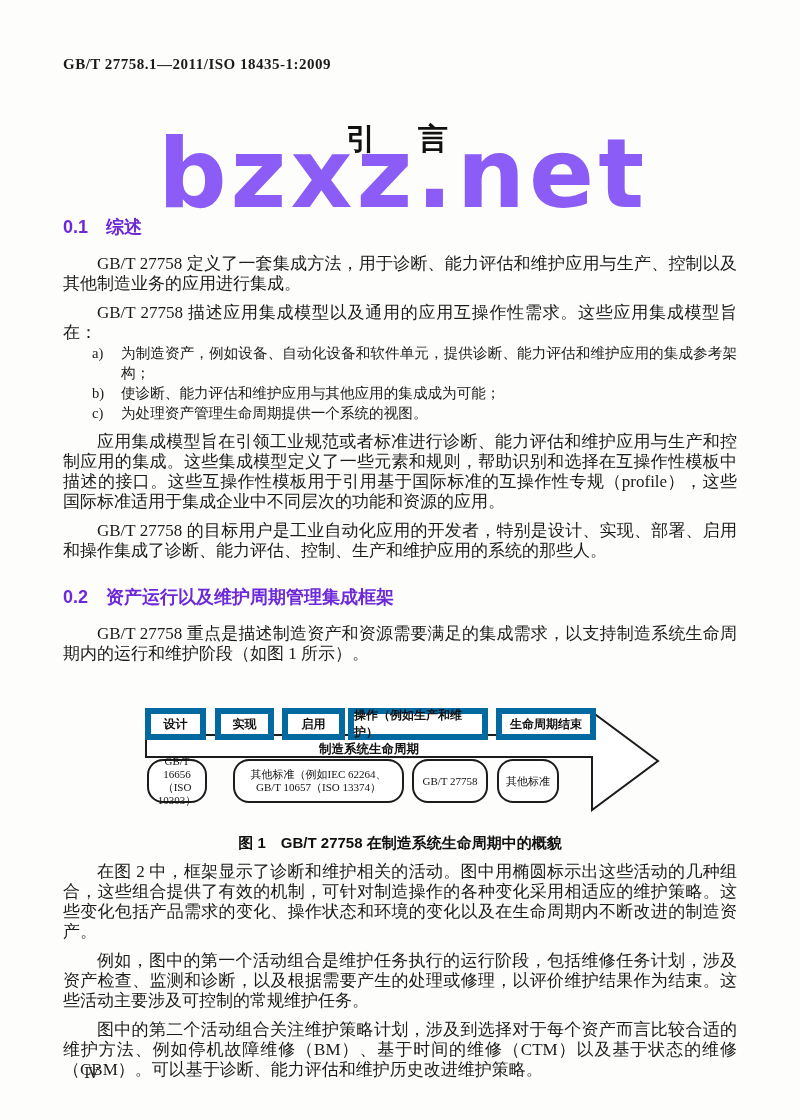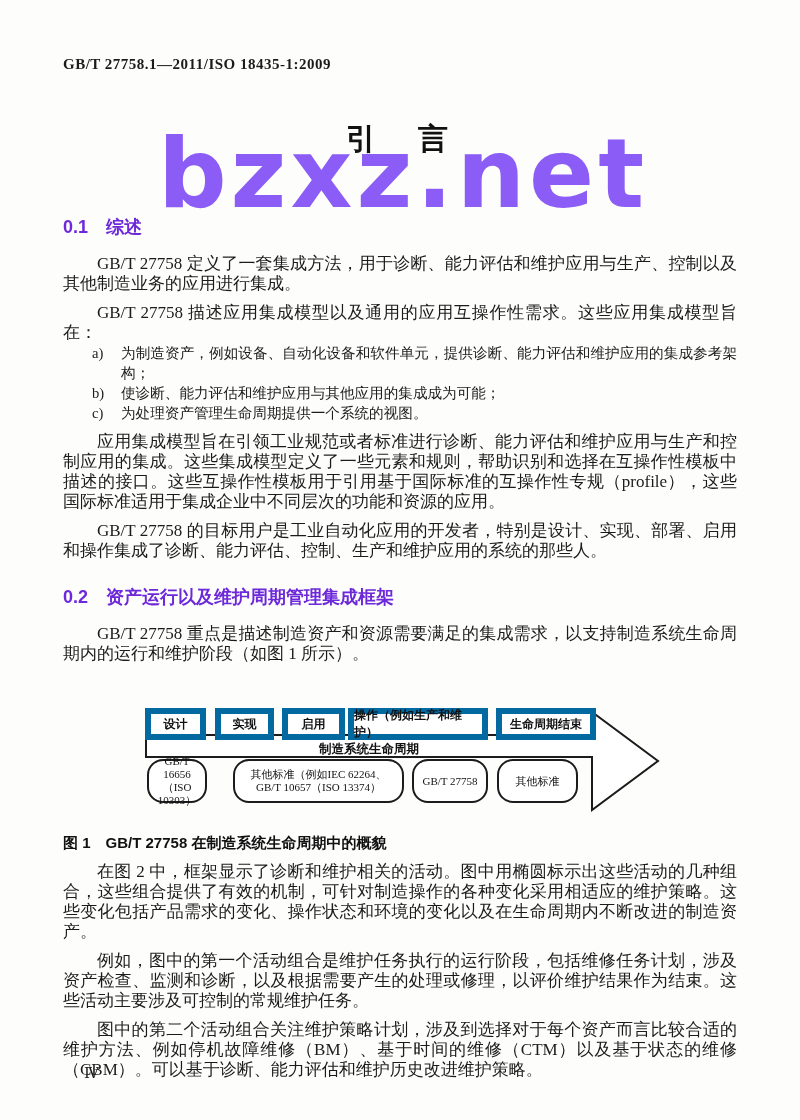--- a/index.html
+++ b/index.html
@@ -83,20 +83,21 @@
     box-sizing:border-box; padding:0 4px;
   }
   .arrow-label {
     position:absolute; left:6px; top:51px; width:446px; height:28px;
     display:flex; align-items:center; justify-content:center;
     font-family:"Liberation Sans","DejaVu Sans",sans-serif;
     font-weight:bold; font-size:12.5px; color:#111;
   }
   .fig-caption {
     margin:16px 0 0 0;
+    text-align:center;
     font-family:"Liberation Sans","DejaVu Sans",sans-serif;
     font-weight:bold; font-size:15px; color:#111;
   }
   .after-fig { margin-top:16px; }
   .page-number {
     position:absolute; left:84px; bottom:38px;
     font-size:15px; z-index:1;
   }
 </style>
 </head>
@@ -150,21 +151,21 @@
       <div class="stage" style="left:75px;width:59px;">实现</div>
       <div class="stage" style="left:142px;width:63px;">启用</div>
       <div class="stage" style="left:208px;width:140px;">操作（例如生产和维护）</div>
       <div class="stage" style="left:356px;width:100px;">生命周期结束</div>
 
       <div class="std" style="left:7px;width:60px;">GB/T 16656
 （ISO 10303）</div>
       <div class="std" style="left:93px;width:171px;">其他标准（例如IEC 62264、
 GB/T 10657（ISO 13374）</div>
       <div class="std" style="left:272px;width:76px;">GB/T 27758</div>
-      <div class="std" style="left:357px;width:81px;">其他标准</div>
+      <div class="std" style="left:357px;width:62px;">其他标准</div>
     </div>
 
     <div class="fig-caption">图 1　GB/T 27758 在制造系统生命周期中的概貌</div>
 
     <p class="body after-fig">在图 2 中，框架显示了诊断和维护相关的活动。图中用椭圆标示出这些活动的几种组合，这些组合提供了有效的机制，可针对制造操作的各种变化采用相适应的维护策略。这些变化包括产品需求的变化、操作状态和环境的变化以及在生命周期内不断改进的制造资产。</p>
     <p class="body">例如，图中的第一个活动组合是维护任务执行的运行阶段，包括维修任务计划，涉及资产检查、监测和诊断，以及根据需要产生的处理或修理，以评价维护结果作为结束。这些活动主要涉及可控制的常规维护任务。</p>
     <p class="body">图中的第二个活动组合关注维护策略计划，涉及到选择对于每个资产而言比较合适的维护方法、例如停机故障维修（BM）、基于时间的维修（CTM）以及基于状态的维修（CBM）。可以基于诊断、能力评估和维护历史改进维护策略。</p>
 
   </div>
 

